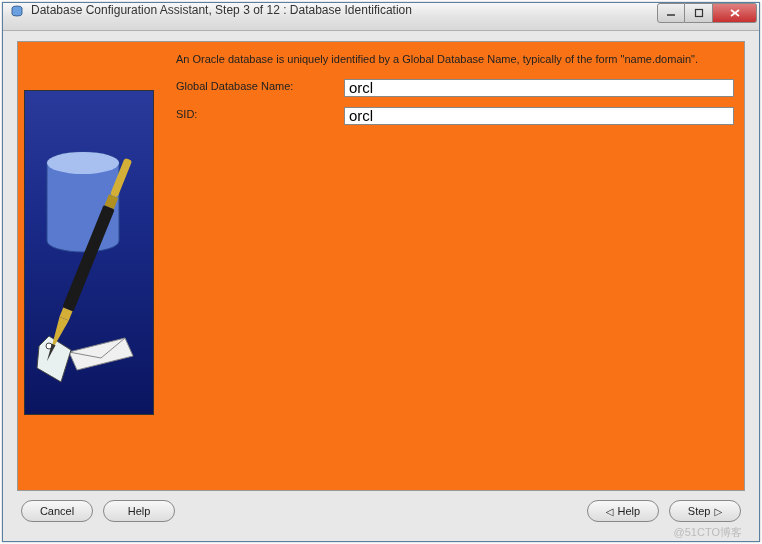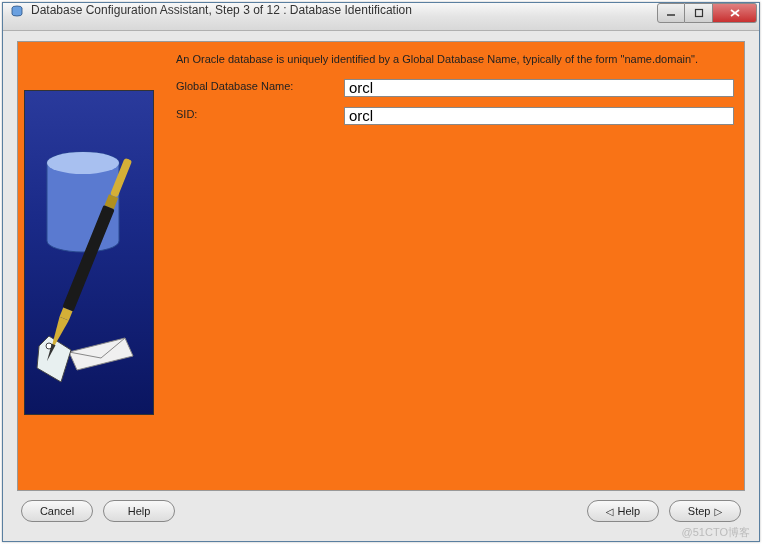--- a/index.html
+++ b/index.html
@@ -152,21 +152,21 @@
       cursor: pointer;
       display: inline-flex;
       align-items: center;
       justify-content: center;
       gap: 4px;
     }
     .btn + .btn { margin-left: 10px; }
     .spacer { flex: 1; }
     .watermark {
       position: absolute;
-      right: 12px;
+      right: 20px;
       bottom: 4px;
       color: #bbb;
       font-size: 11px;
     }
     .chev { font-size: 10px; }
   </style>
 </head>
 <body>
 
 <div class="window">

